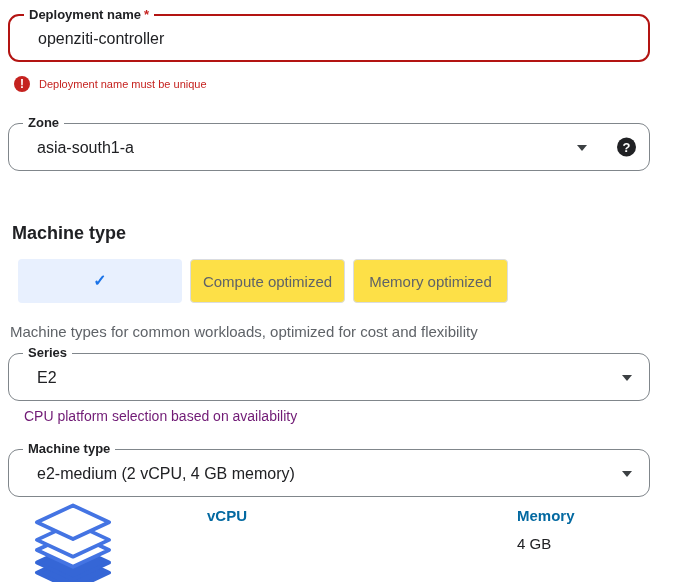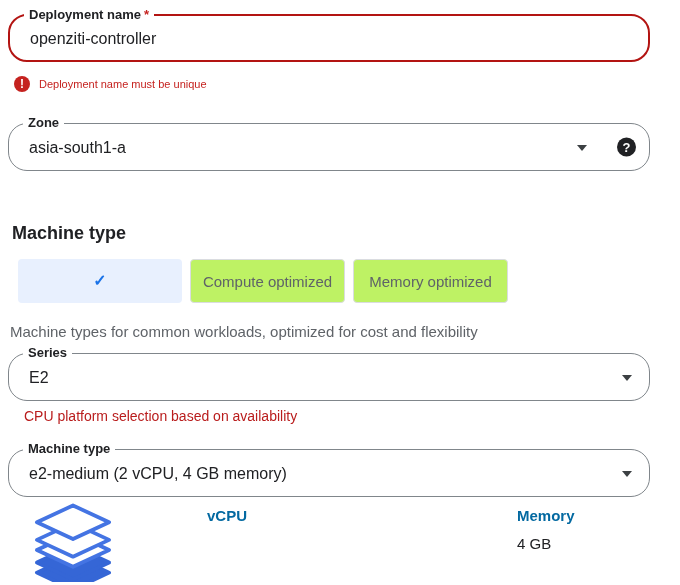--- a/index.html
+++ b/index.html
@@ -1,28 +1,28 @@
 <!DOCTYPE html>
 <html><head>
 <meta charset="utf-8">
 <style>
   * { margin:0; padding:0; box-sizing:border-box; }
   html,body { width:680px; height:585px; overflow:hidden; background:#fff;
     font-family:"Liberation Sans", sans-serif; color:#202124; }
 
   
   .mfield { position:relative; margin-left:8px; width:642px; height:48px;
-    border:1px solid #80868b; border-radius:19px; background:#fff;
+    border:1px solid #80868b; border-radius:11px; background:#fff;
     display:flex; align-items:center; cursor:pointer; }
   .mfield.error { border:2px solid #b31412; }
   .flabel { position:absolute; top:-9px; left:14px; background:#fff;
     padding:0 5px; font-size:13px; font-weight:700; color:#202124;
     line-height:16px; white-space:nowrap; }
   .flabel .req { color:#c5221f; margin-left:3px; }
-  .fvalue { padding-left:20px; padding-top:2px; font-size:16px; color:#202124; }
+  .fvalue { padding-left:28px; padding-top:2px; font-size:16px; color:#202124; }
 
   .dd-arrow { position:absolute; top:50%; margin-top:-2px; width:0; height:0;
     border-left:5px solid transparent; border-right:5px solid transparent;
     border-top:6px solid #3c4043; }
   .arrow-end { right:17px; }
   .arrow-zone { right:62px; }
 
   .help-btn { position:absolute; right:13px; top:50%; transform:translateY(-50%);
     width:19px; height:19px; border-radius:50%; background:#202124; color:#fff;
     font-size:13px; font-weight:700; display:flex; align-items:center;
@@ -37,25 +37,25 @@
 
   
   .f-deploy { margin-top:14px; }
   .f-zone   { margin-top:31px; }
   .sec-heading { margin:52px 0 0 12px; font-size:18px; font-weight:700;
     color:#202124; line-height:21px; }
   .tabs { display:flex; gap:8px; margin:15px 0 0 18px; }
   .tab { height:44px; display:flex; align-items:center; justify-content:center;
     font-size:15px; border-radius:4px; cursor:pointer; }
   .tab.sel { width:164px; background:#e8f0fe; color:#1a73e8; gap:12px; }
-  .tab.unsel { width:155px; background:#bef264; border:1px solid #dadce0; color:#5f6368; }
+  .tab.unsel { width:155px; background:#fde047; border:1px solid #dadce0; color:#5f6368; }
   .check { font-size:16px; font-weight:700; line-height:1; }
   .sec-desc { margin:20px 0 0 10px; font-size:15px; color:#5f6368; line-height:18px; }
   .f-series { margin-top:12px; }
-  .helper { margin:7px 0 8px 24px; font-size:14px; color:#b91c1c; line-height:16px; }
+  .helper { margin:7px 0 8px 24px; font-size:14px; color:#701a75; line-height:16px; }
   .f-machine { margin-top:25px; }
 
   
   .specs { position:relative; margin-top:2px; height:80px; }
   .layers { position:absolute; left:31px; top:3px; }
   .spec-col1 { position:absolute; left:207px; top:8px; }
   .spec-col2 { position:absolute; left:517px; top:8px; }
   .spec-h { font-size:15px; font-weight:700; color:#0369a1; }
   .spec-v { margin-top:11px; font-size:15px; color:#202124; }
 </style>

